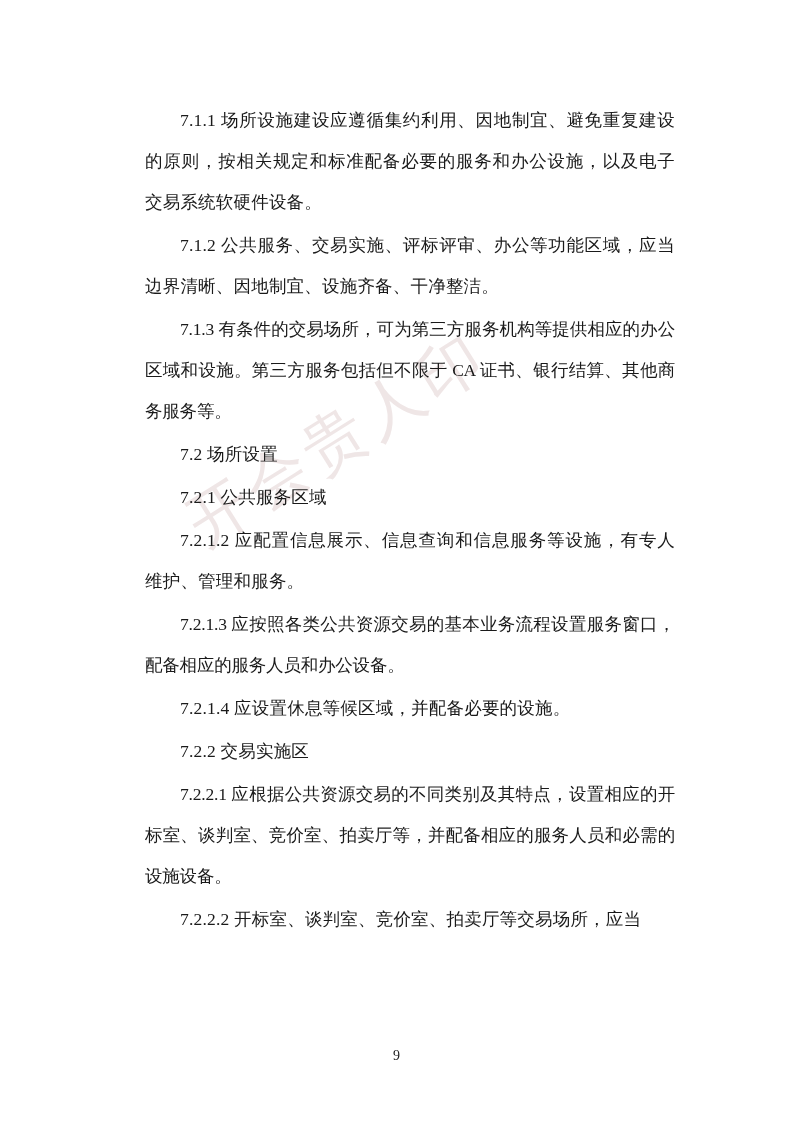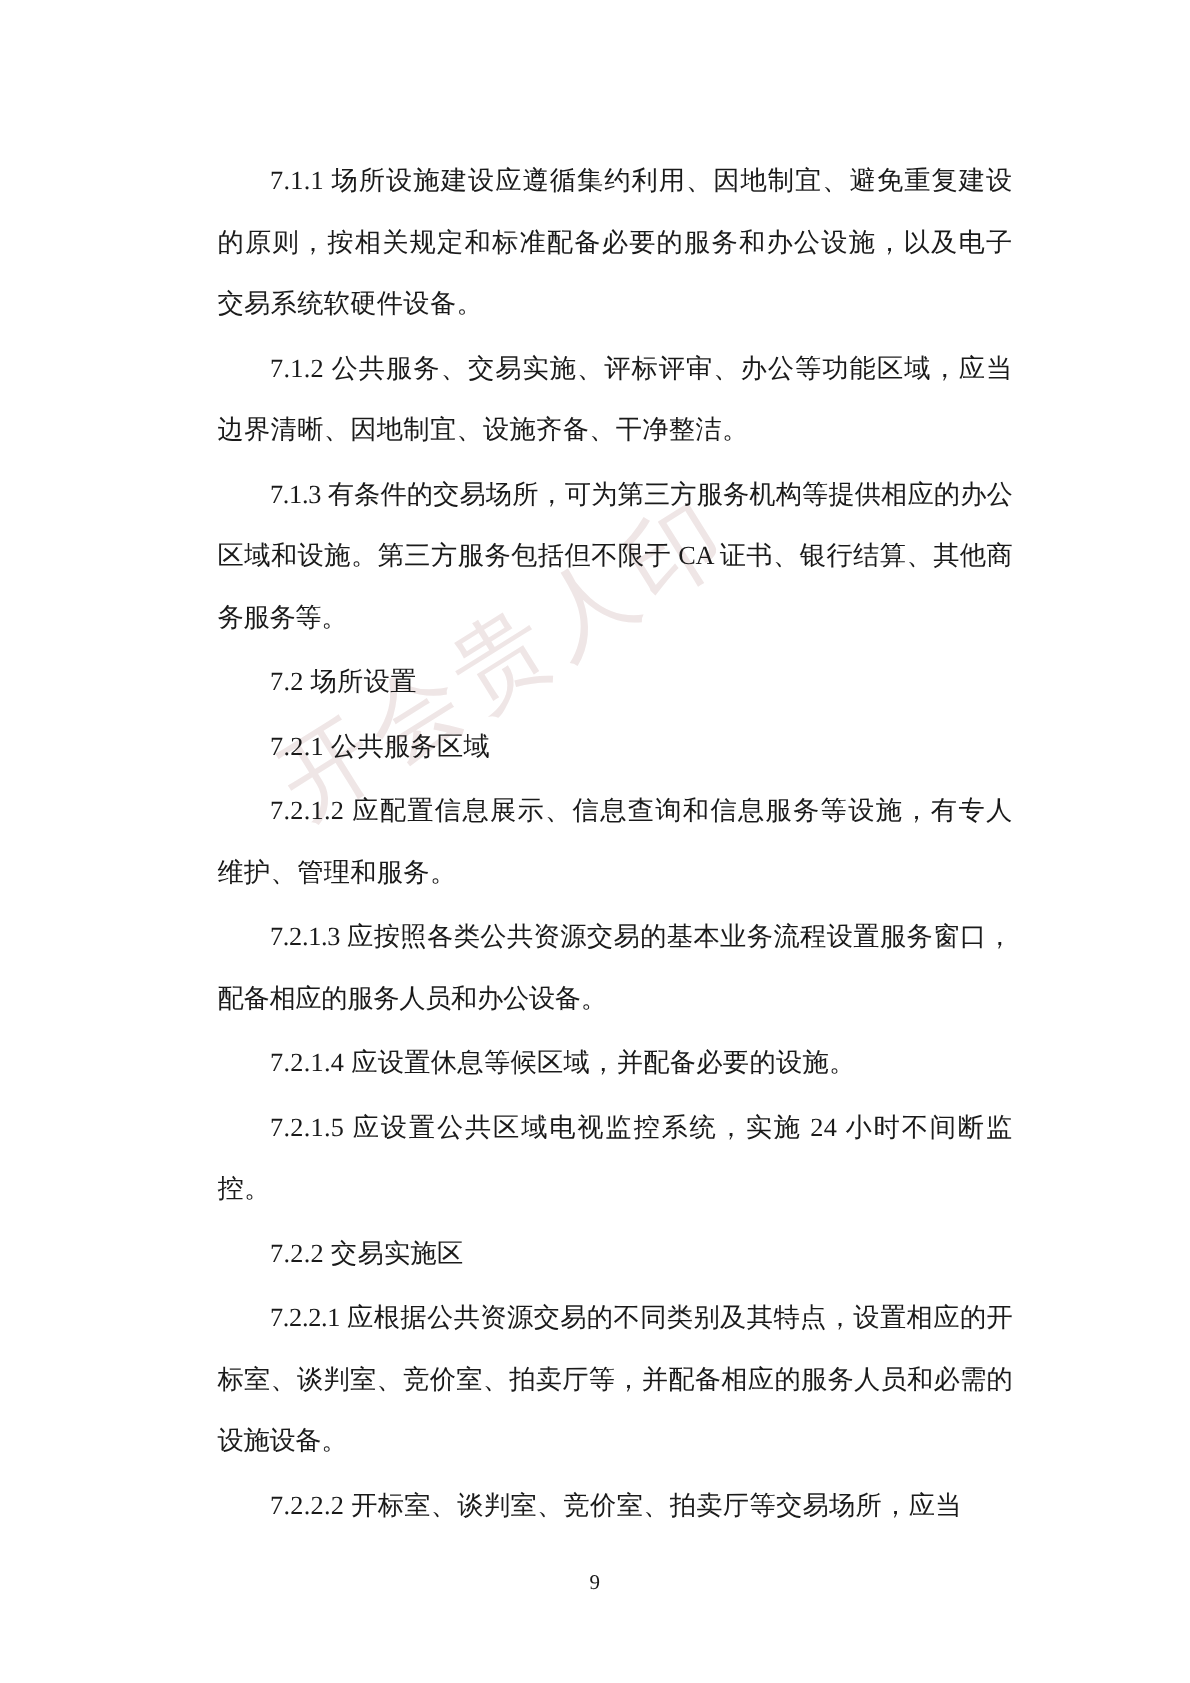--- a/index.html
+++ b/index.html
@@ -80,21 +80,20 @@
 
   <div class="content">
     <p class="para">7.1.1  场所设施建设应遵循集约利用、因地制宜、避免重复建设的原则，按相关规定和标准配备必要的服务和办公设施，以及电子交易系统软硬件设备。</p>
     <p class="para">7.1.2  公共服务、交易实施、评标评审、办公等功能区域，应当边界清晰、因地制宜、设施齐备、干净整洁。</p>
     <p class="para tight">7.1.3 有条件的交易场所，可为第三方服务机构等提供相应的办公区域和设施。第三方服务包括但不限于 CA 证书、银行结算、其他商务服务等。</p>
     <p class="para heading">7.2  场所设置</p>
     <p class="para heading">7.2.1  公共服务区域</p>
     <p class="para">7.2.1.2  应配置信息展示、信息查询和信息服务等设施，有专人维护、管理和服务。</p>
     <p class="para tight">7.2.1.3  应按照各类公共资源交易的基本业务流程设置服务窗口，配备相应的服务人员和办公设备。</p>
     <p class="para">7.2.1.4  应设置休息等候区域，并配备必要的设施。</p>
-    <p class="para">7.2.1.5  应设置公共区域电视监控系统，实施 24 小时不间断监控。</p>
     <p class="para heading">7.2.2  交易实施区</p>
     <p class="para tight">7.2.2.1  应根据公共资源交易的不同类别及其特点，设置相应的开标室、谈判室、竞价室、拍卖厅等，并配备相应的服务人员和必需的设施设备。</p>
     <p class="para">7.2.2.2  开标室、谈判室、竞价室、拍卖厅等交易场所，应当</p>
   </div>
 
   <div class="pagenum">9</div>
 
 </div>
 
 </body></html>

